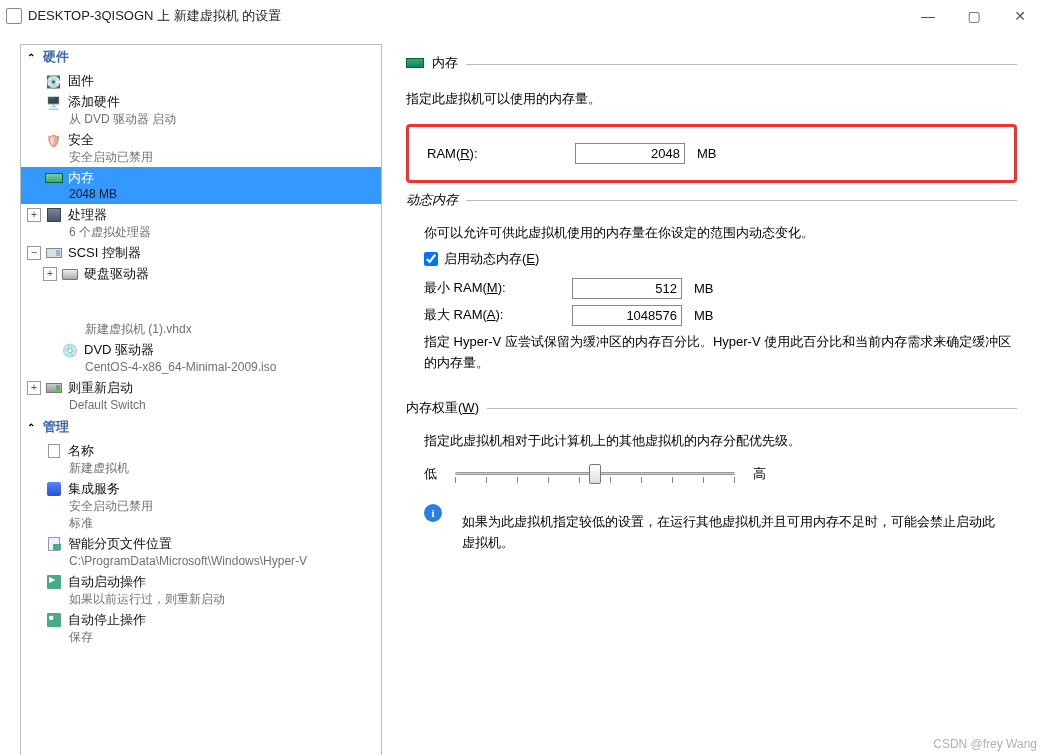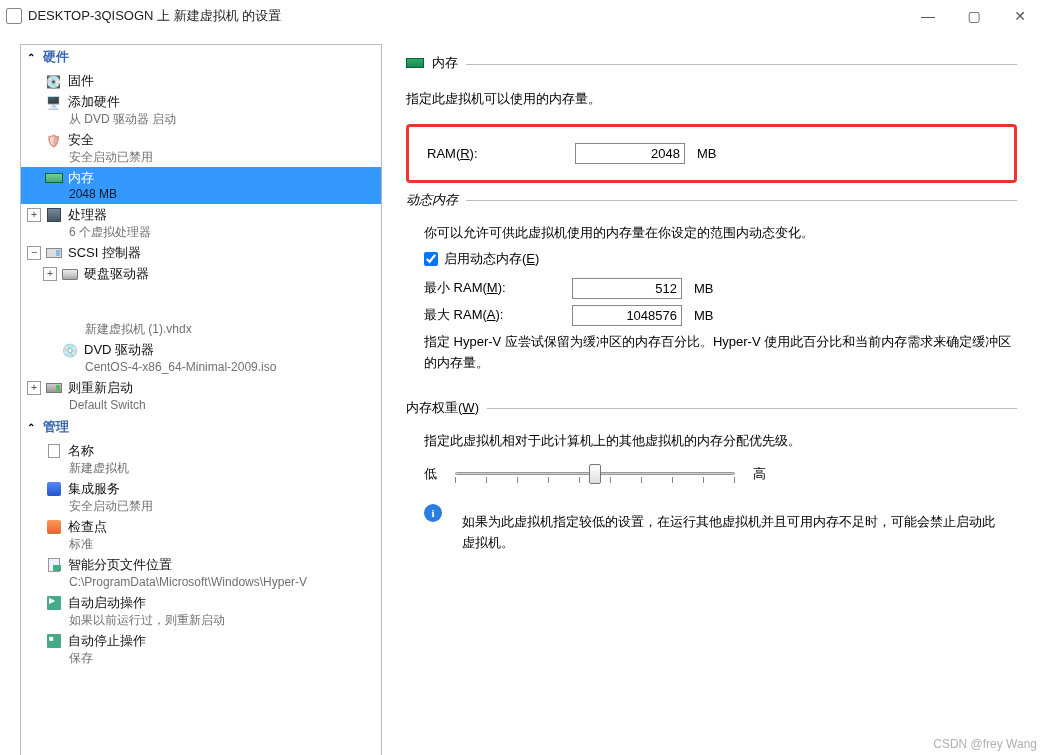--- a/index.html
+++ b/index.html
@@ -199,27 +199,20 @@
 
     <div class="row">
         <span class="sp"></span>
         <span class="ico">
           <span class="i-svc"></span>
         </span>
         <span class="lbl">集成服务</span>
       </div>
     <div class="sub">安全启动已禁用</div>
 
-    <div class="row">
-        <span class="sp"></span>
-        <span class="ico">
-          <span class="i-chk"></span>
-        </span>
-        <span class="lbl">检查点</span>
-      </div>
     <div class="sub">标准</div>
 
     <div class="row">
         <span class="sp"></span>
         <span class="ico">
           <span class="i-page"></span>
         </span>
         <span class="lbl">智能分页文件位置</span>
       </div>
     <div class="sub">C:\ProgramData\Microsoft\Windows\Hyper-V</div>

